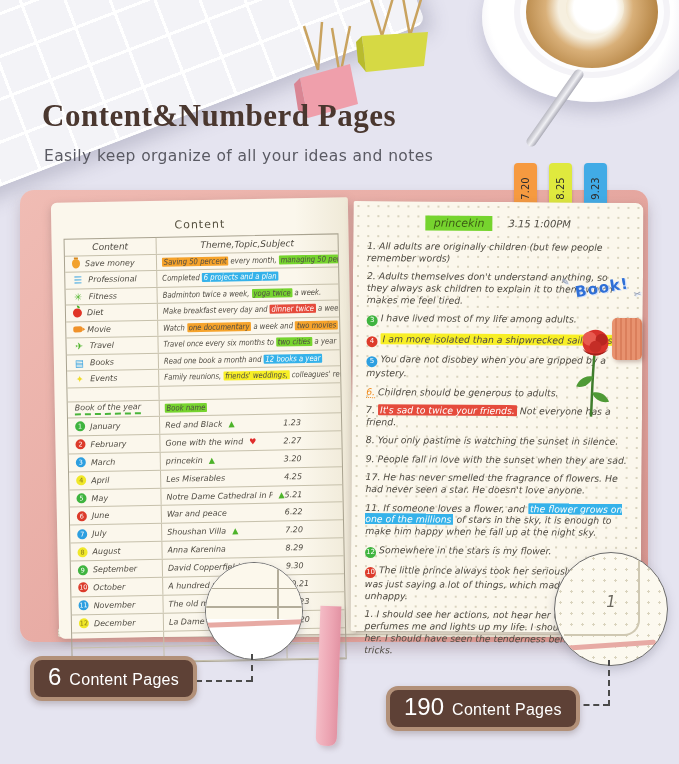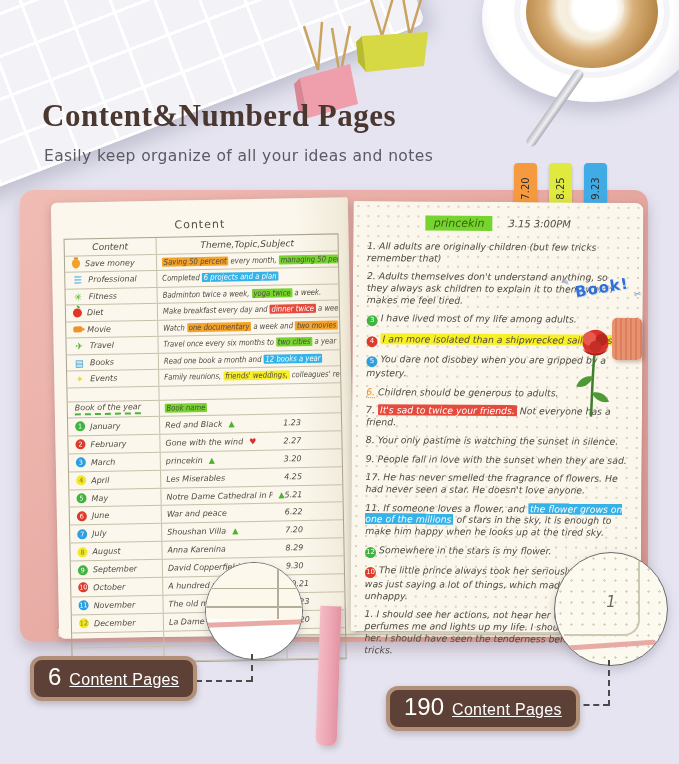--- a/index.html
+++ b/index.html
@@ -151,21 +151,21 @@
   .dash.h{border-top:2px dashed #4a4a4a;height:0;}
   .dl-v{left:251px;top:654px;height:28px;}
   .dl-h{left:176px;top:680px;width:76px;}
   .dr-v{left:608px;top:660px;height:46px;}
   .dr-h{left:564px;top:704px;width:45px;}
   
   .badge{position:absolute;display:inline-flex;align-items:baseline;gap:8px;
     background:#5e4136;border:4px solid #b29078;border-radius:12px;padding:3px 14px 6px;
     font-family:"Liberation Sans",sans-serif;color:#fff;box-shadow:0 3px 6px rgba(90,70,70,.3);}
   .badge .val{font-size:24px;}
-  .badge .lab{font-size:16px;letter-spacing:.3px;text-decoration:underline;}
+  .badge .lab{font-size:16px;letter-spacing:.3px;}
   .badge.b1{left:30px;top:656px;}
   .badge.b2{left:386px;top:686px;}
 </style>
 </head>
 <body>
 
 <div class="keyboard"></div>
 <div class="clip" style="left:288px;top:18px;">
   <svg width="78" height="110" viewBox="0 0 78 110">
     <path d="M30 52 L16 8 M30 52 L34 4" stroke="#c9a35f" stroke-width="2.5" fill="none"></path>
@@ -445,34 +445,34 @@
         <div class="c1"></div>
         <div class="c2"></div>
         <div class="c3" style="border-left:1px solid #c6c0ab;height:100%;"></div>
       </div>
   </div>
 </div>
 
 <div class="page right">
   <div class="rp-head">
     <span class="rp-title">princekin</span>
-    <span class="rp-time">3.15 3:00PM</span>
+    <span class="rp-time">3.15 1:00PM</span>
   </div>
   <div class="rp-items" id="rp-items">
-      <div class="rp-item"><span class="num num-plain">1.</span><span>All adults are originally children (but few tricks remember that)</span></div>
+      <div class="rp-item"><span class="num num-plain">1.</span><span>All adults are originally children (but few people remember words)</span></div>
       <div class="rp-item"><span class="num num-plain">2.</span><span>Adults themselves don't understand anything, so they always ask children to explain it to them, which makes me feel tired.</span></div>
       <div class="rp-item"><span class="num num-green">3</span><span>I have lived most of my life among adults.</span></div>
       <div class="rp-item"><span class="num num-red">4</span><span class="hl hl-yellow">I am more isolated than a shipwrecked sailor at sea.</span></div>
       <div class="rp-item"><span class="num num-blue">5</span><span>You dare not disobey when you are gripped by a mystery.</span></div>
       <div class="rp-item"><span class="num num-orange">6.</span><span>Children should be generous to adults.</span></div>
       <div class="rp-item"><span class="num num-plain">7.</span><span class="hl hl-red">It's sad to twice your friends.</span><span> Not everyone has a friend.</span></div>
       <div class="rp-item"><span class="num num-plain">8.</span><span>Your only pastime is watching the sunset in silence.</span></div>
       <div class="rp-item"><span class="num num-plain">9.</span><span>People fall in love with the sunset when they are sad.</span></div>
       <div class="rp-item"><span class="num num-plain">17.</span><span>He has never smelled the fragrance of flowers. He had never seen a star. He doesn't love anyone.</span></div>
-      <div class="rp-item"><span class="num num-plain">11.</span><span>If someone loves a flower, and </span><span class="hl hl-blue">the flower grows on one of the millions</span><span> of stars in the sky, it is enough to make him happy when he looks up at the tired sky.</span></div>
+      <div class="rp-item"><span class="num num-plain">11.</span><span>If someone loves a flower, and </span><span class="hl hl-blue">the flower grows on one of the millions</span><span> of stars in the sky, it is enough to make him happy when he fall up at the night sky.</span></div>
       <div class="rp-item"><span class="num num-green">12</span><span>Somewhere in the stars is my flower.</span></div>
       <div class="rp-item"><span class="num num-red">10</span><span>The little prince always took her seriously, but she was just saying a lot of things, which made him very unhappy.</span></div>
       <div class="rp-item"><span class="num num-plain">1.</span><span>I should see her actions, not hear her words! She perfumes me and lights up my life. I shouldn't have left her. I should have seen the tenderness behind her little tricks.</span></div>
     </div>
   <div class="doodle">Book!</div>
   <div class="rose">
     <svg width="46" height="96" viewBox="0 0 46 96">
       <path d="M22 30 C20 52 20 70 19 92" stroke="#3f7d2c" stroke-width="2.5" fill="none"></path>
       <path d="M21 52 C12 50 6 56 4 62 C12 64 19 58 21 52" fill="#4f9a36"></path>
       <path d="M20 68 C28 66 34 70 37 77 C29 79 22 74 20 68" fill="#4f9a36"></path>

